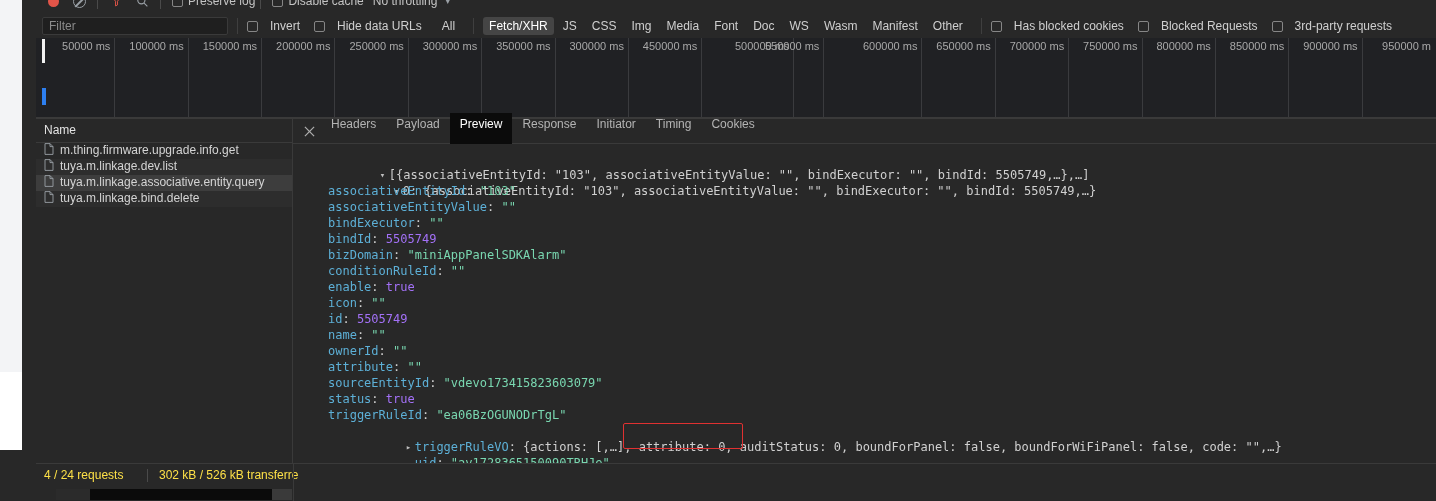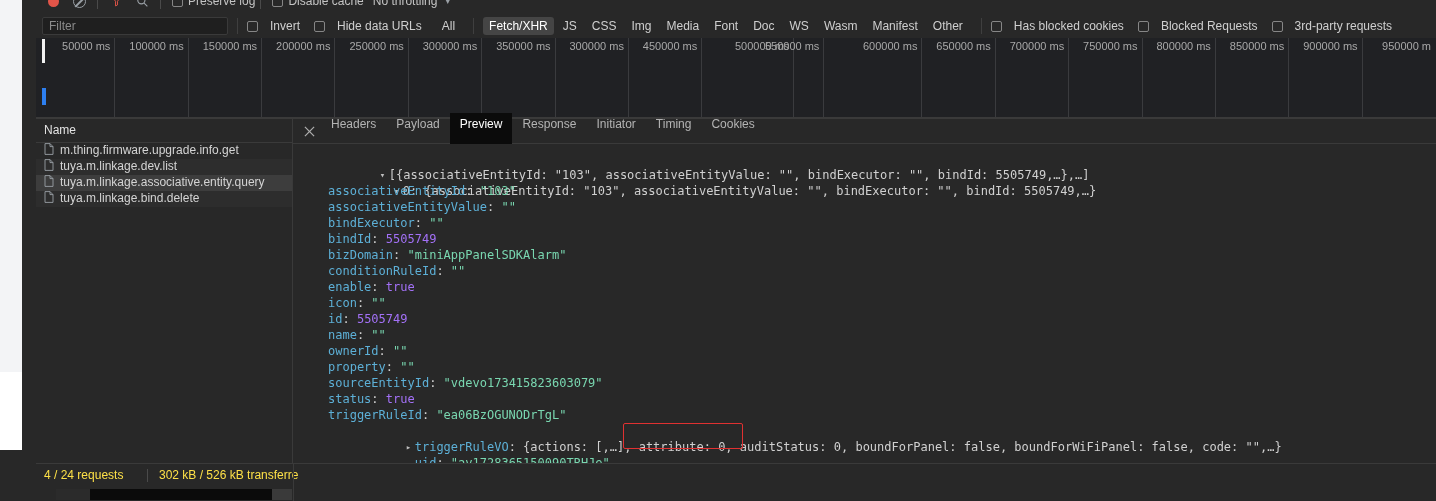--- a/index.html
+++ b/index.html
@@ -449,21 +449,21 @@
               <div class="jline" style="padding-left: 35px;"><span class="k">associativeEntityValue</span><span class="p">: </span><span class="s">""</span></div>
               <div class="jline" style="padding-left: 35px;"><span class="k">bindExecutor</span><span class="p">: </span><span class="s">""</span></div>
               <div class="jline" style="padding-left: 35px;"><span class="k">bindId</span><span class="p">: </span><span class="n">5505749</span></div>
               <div class="jline" style="padding-left: 35px;"><span class="k">bizDomain</span><span class="p">: </span><span class="s">"miniAppPanelSDKAlarm"</span></div>
               <div class="jline" style="padding-left: 35px;"><span class="k">conditionRuleId</span><span class="p">: </span><span class="s">""</span></div>
               <div class="jline" style="padding-left: 35px;"><span class="k">enable</span><span class="p">: </span><span class="b">true</span></div>
               <div class="jline" style="padding-left: 35px;"><span class="k">icon</span><span class="p">: </span><span class="s">""</span></div>
               <div class="jline" style="padding-left: 35px;"><span class="k">id</span><span class="p">: </span><span class="n">5505749</span></div>
               <div class="jline" style="padding-left: 35px;"><span class="k">name</span><span class="p">: </span><span class="s">""</span></div>
               <div class="jline" style="padding-left: 35px;"><span class="k">ownerId</span><span class="p">: </span><span class="s">""</span></div>
-              <div class="jline" style="padding-left: 35px;"><span class="k">property</span><span class="p">: </span><span class="s">""</span></div>
+              <div class="jline" style="padding-left: 35px;"><span class="k">attribute</span><span class="p">: </span><span class="s">""</span></div>
               <div class="jline" style="padding-left: 35px;"><span class="k">sourceEntityId</span><span class="p">: </span><span class="s">"vdevo173415823603079"</span></div>
               <div class="jline" style="padding-left: 35px;"><span class="k">status</span><span class="p">: </span><span class="b">true</span></div>
               <div class="jline" style="padding-left: 35px;"><span class="k">triggerRuleId</span><span class="p">: </span><span class="s">"ea06BzOGUNODrTgL"</span></div>
             </div>
           <div class="jline" style="padding-left:26px;">
             <span class="tri closed"></span><span class="k">triggerRuleVO</span><span class="p">: {actions: [,…], attribute: 0, auditStatus: 0, boundForPanel: false, boundForWiFiPanel: false, code: "",…}</span>
           </div>
           <div class="jline" style="padding-left:35px;">
             <span class="k">uid</span><span class="p">: </span><span class="s">"ay1728365150090TRHJe"</span>
           </div>

